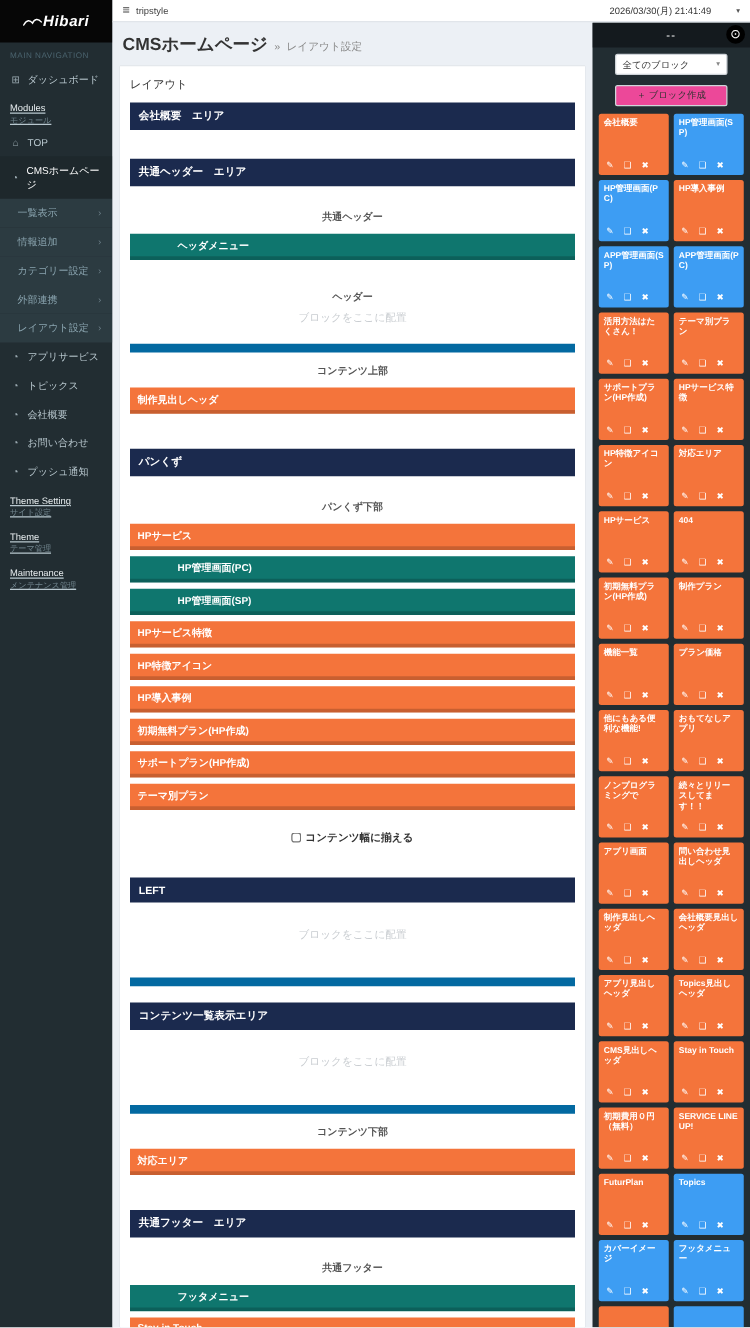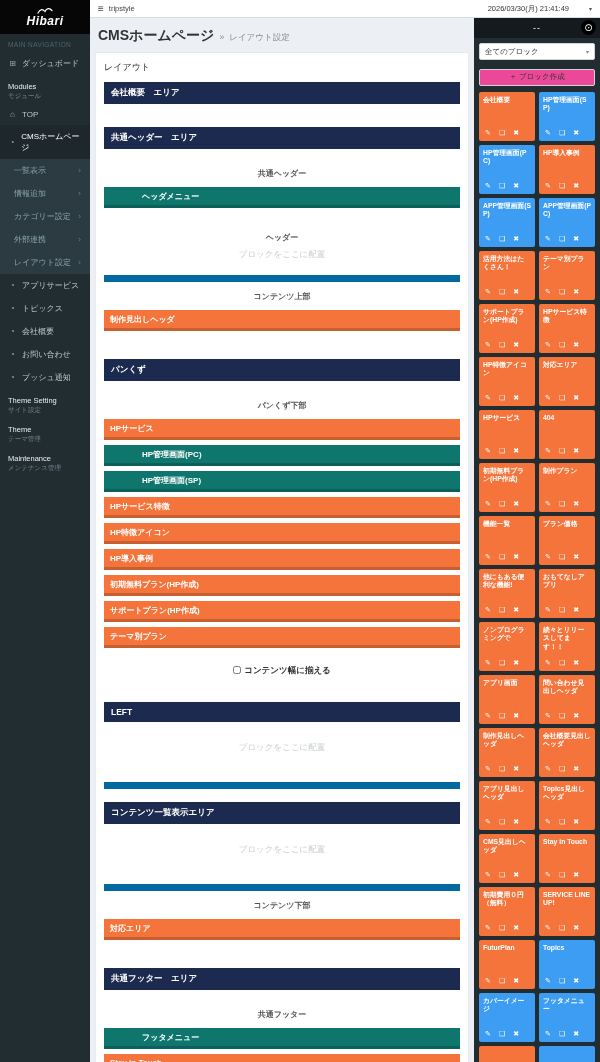--- a/index.html
+++ b/index.html
@@ -2,30 +2,30 @@
 <html><head>
 <meta charset="utf-8">
 <style>
   * { box-sizing: border-box; margin: 0; padding: 0; }
   html,body { width:600px; height:1062px; overflow:hidden; }
   body { font-family:"Liberation Sans","DejaVu Sans",sans-serif; background:#ecf0f5; }
   .app { display:flex; width:600px; height:1062px; }
 
   
   .sidebar { flex:0 0 90px; background:#222d32; color:#b8c7ce; font-size:8px; overflow:hidden; }
-  .logo { height:34px; background:#060606; color:#fff; display:flex; flex-direction:column; align-items:center; justify-content:center; cursor:pointer; }
+  .logo { height:34px; background:#060606; color:#fff; display:flex; flex-direction:row; align-items:center; justify-content:center; cursor:pointer; }
   .logo svg { display:block; }
   .logo-text { font-size:12px; font-style:italic; font-weight:bold; letter-spacing:.5px; }
   .nav-label { padding:7px 8px 4px; font-size:6.5px; color:#4b646f; letter-spacing:.4px; }
   .item { display:flex; align-items:center; gap:5px; padding:6px 8px; color:#b8c7ce; cursor:pointer; }
   .item .ic { width:9px; font-size:8px; color:#9aa9b0; text-align:center; }
   .item.active { background:#1e282c; color:#fff; }
   .subitem { background:#2c3b41; color:#8aa4af; padding:6px 9px 6px 14px; display:flex; align-items:center; justify-content:space-between; cursor:pointer; }
   .subitem .chev { color:#6c7f88; font-size:8px; }
-  .hdr { padding:7px 8px 3px; }
+  .hdr { padding:7px 8px 3px;text-decoration:underline; }
   .hdr .en { font-size:7.5px; color:#e8eef0; }
   .hdr .ja { font-size:6.5px; color:#72868f; margin-top:1px; }
   .hdr.link { cursor:pointer; }
 
   
   .right-col { flex:1; display:flex; flex-direction:column; min-width:0; }
   .topbar { flex:0 0 18px; background:#fff; border-bottom:1px solid #d8dde3; display:flex; align-items:center; padding:0 8px; font-size:8px; color:#333; }
   .hamburger { font-size:10px; margin-right:5px; cursor:pointer; color:#444; }
   .brand { font-size:7.5px; color:#444; cursor:pointer; }
   .clock { margin-left:auto; display:flex; align-items:center; gap:20px; cursor:pointer; font-size:7.5px; color:#333; }
@@ -51,21 +51,21 @@
   .blk.orange { background:#f4743b; }
   .blk.blue { background:#0f766e;padding-left:38px; }
   .chk-row { text-align:center; padding:12px 0 12px; font-size:8.5px; font-weight:bold; color:#333; }
   .chk-row input { width:8px; height:8px; vertical-align:-1px; margin-right:3px; }
 
   
   .panel { flex:0 0 126px; background:#222d32; display:flex; flex-direction:column; overflow:hidden; }
   .panel-head { flex:0 0 20px; background:#141a1e; position:relative; display:flex; align-items:center; justify-content:center; }
   .panel-dash { color:#fff; font-size:9px; letter-spacing:1px; }
   .panel-toggle { position:absolute; right:4px; top:2px; width:15px; height:15px; border-radius:50%; background:#000; color:#fff; font-size:10px; line-height:15px; text-align:center; cursor:pointer; }
-  .panel-controls { padding:5px 5px 2px; }
+  .panel-controls { padding:5px 18px 2px; }
   .panel-select { background:#fff; border:1px solid #cfd4d9; border-radius:2px; height:17px; display:flex; align-items:center; justify-content:space-between; padding:0 5px; font-size:7.5px; color:#333; margin-bottom:5px; cursor:pointer; }
   .panel-select .chev { color:#888; font-size:6px; }
   .panel-create { width:100%; background:#ec4899; border:1px solid #cfd4d9; border-radius:2px; height:17px; font-size:7.5px; color:#333; cursor:pointer; font-family:inherit; }
   .tiles { flex:1; display:grid; grid-template-columns:1fr 1fr; gap:4px; padding:4px 5px; overflow:hidden; align-content:start; grid-auto-rows:49px; }
   .tile { border-radius:2px; padding:4px 4px 3px; color:#fff; display:flex; flex-direction:column; overflow:hidden; cursor:grab; }
   .tile.orange { background:#f4743b; }
   .tile.blue { background:#3d9df3; }
   .tile-label { font-size:6.8px; font-weight:bold; line-height:1.3; word-break:break-all; }
   .ticons { margin-top:auto; display:flex; gap:8px; font-size:7px; padding:1px 1px 1px 2px; }
   .ticons span { cursor:pointer; }

